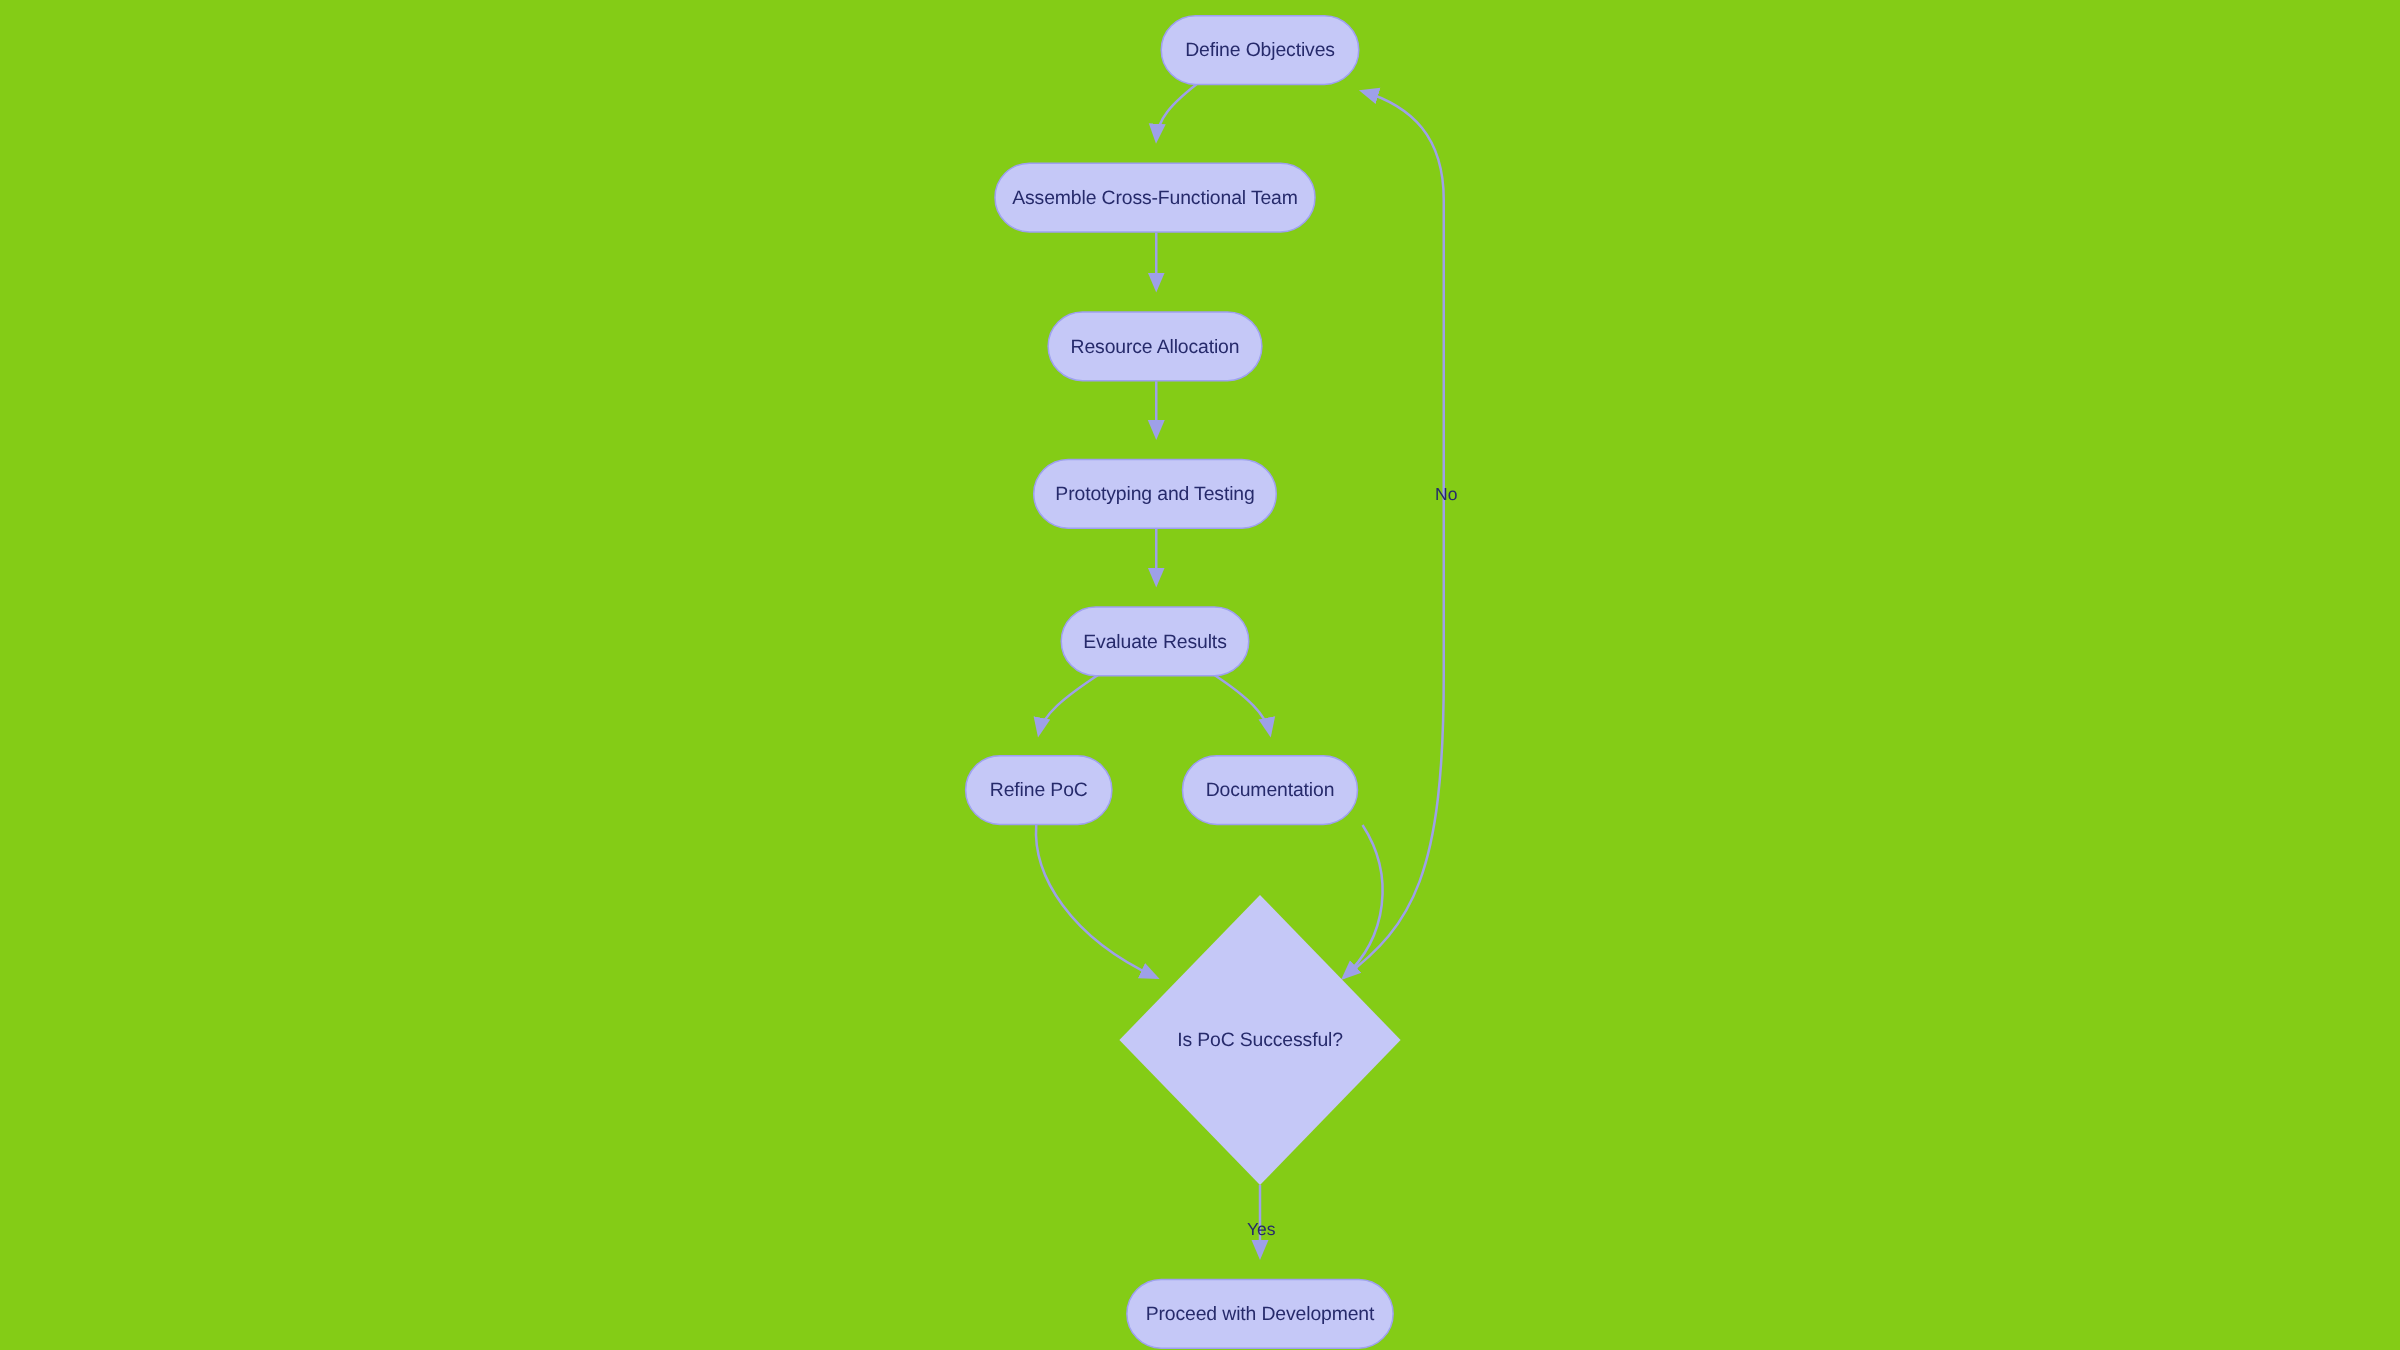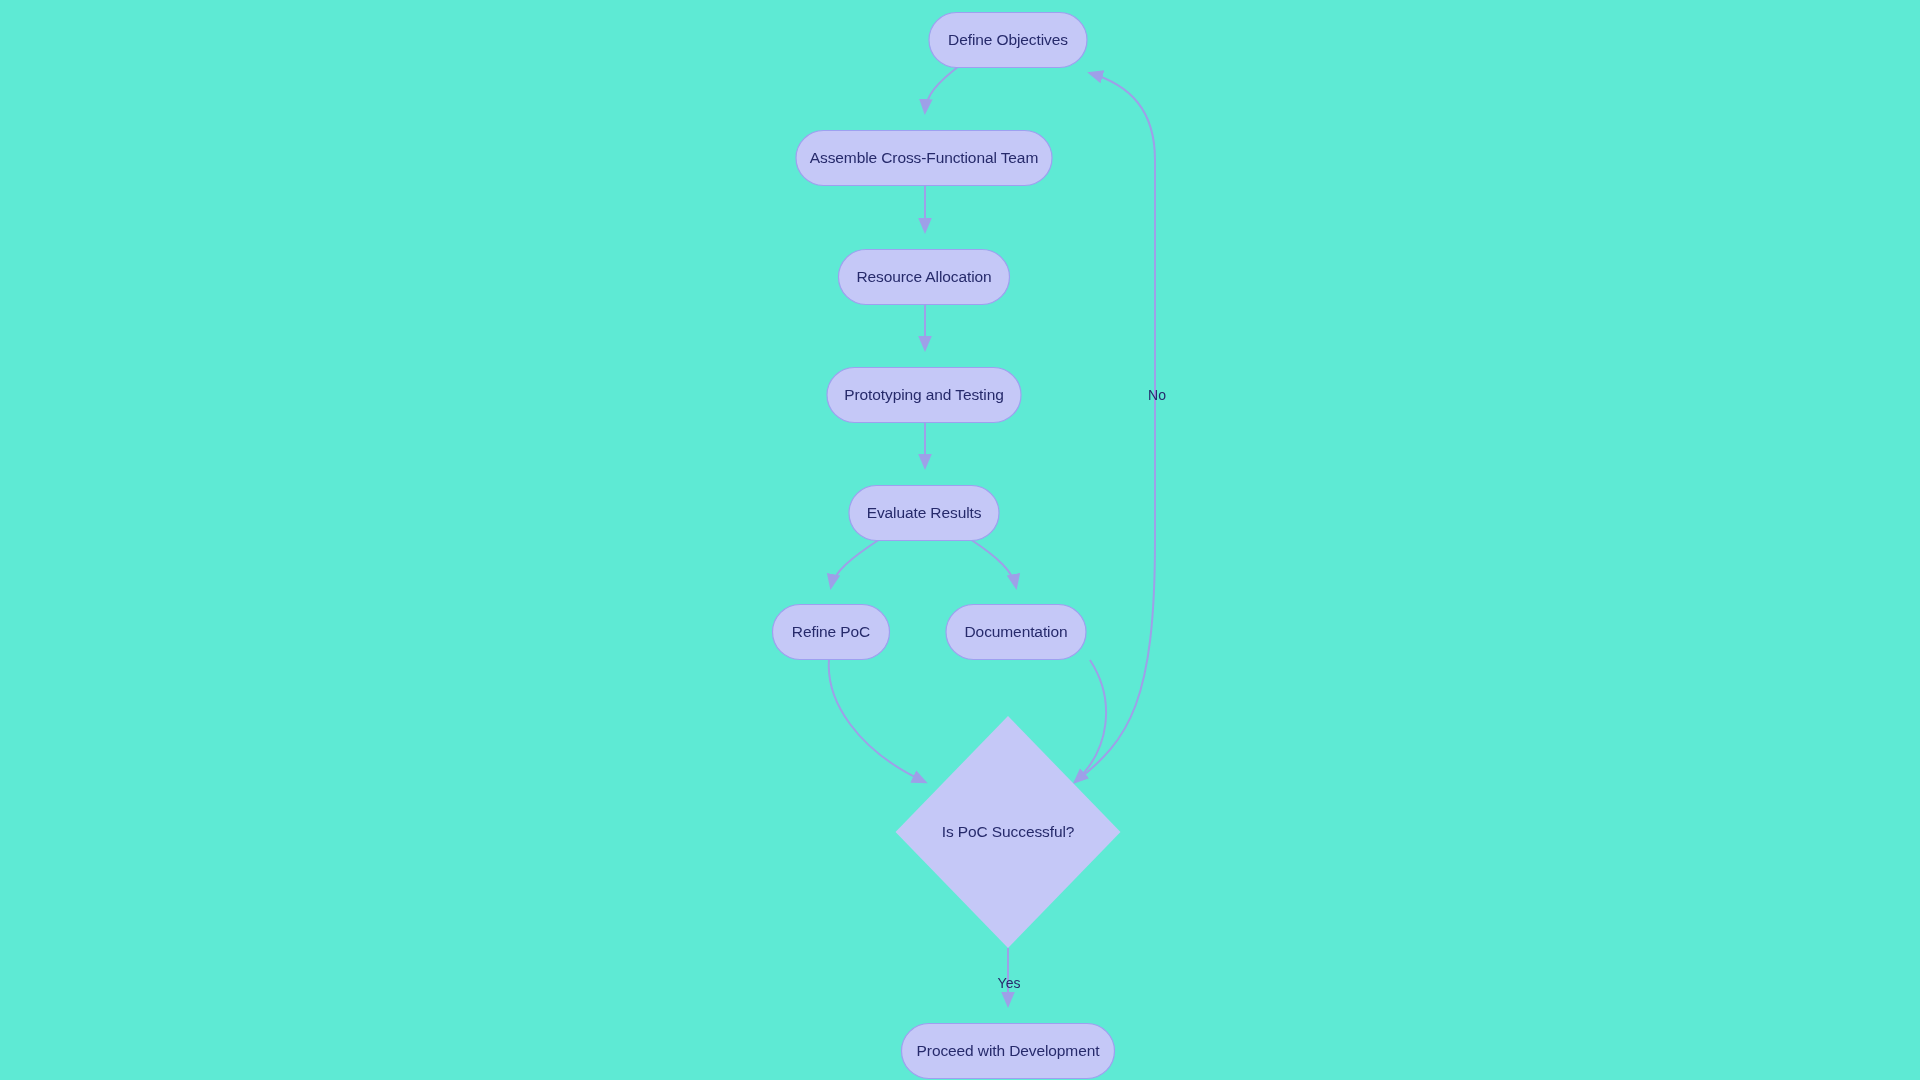--- a/index.html
+++ b/index.html
@@ -9,21 +9,21 @@
     background: #ffffff;
     width: 1920px;
     height: 1080px;
     overflow: hidden;
     font-family: "Liberation Sans", sans-serif;
   }
   #flow-root {
     position: relative;
     width: 1920px;
     height: 1080px;
-    background: #5eead4;
+    background: #84cc16;
   }
   #flow-svg {
     position: absolute;
     top: 0;
     left: 0;
     width: 1920px;
     height: 1080px;
   }
   .node-text {
     font-family: "Liberation Sans", sans-serif;

